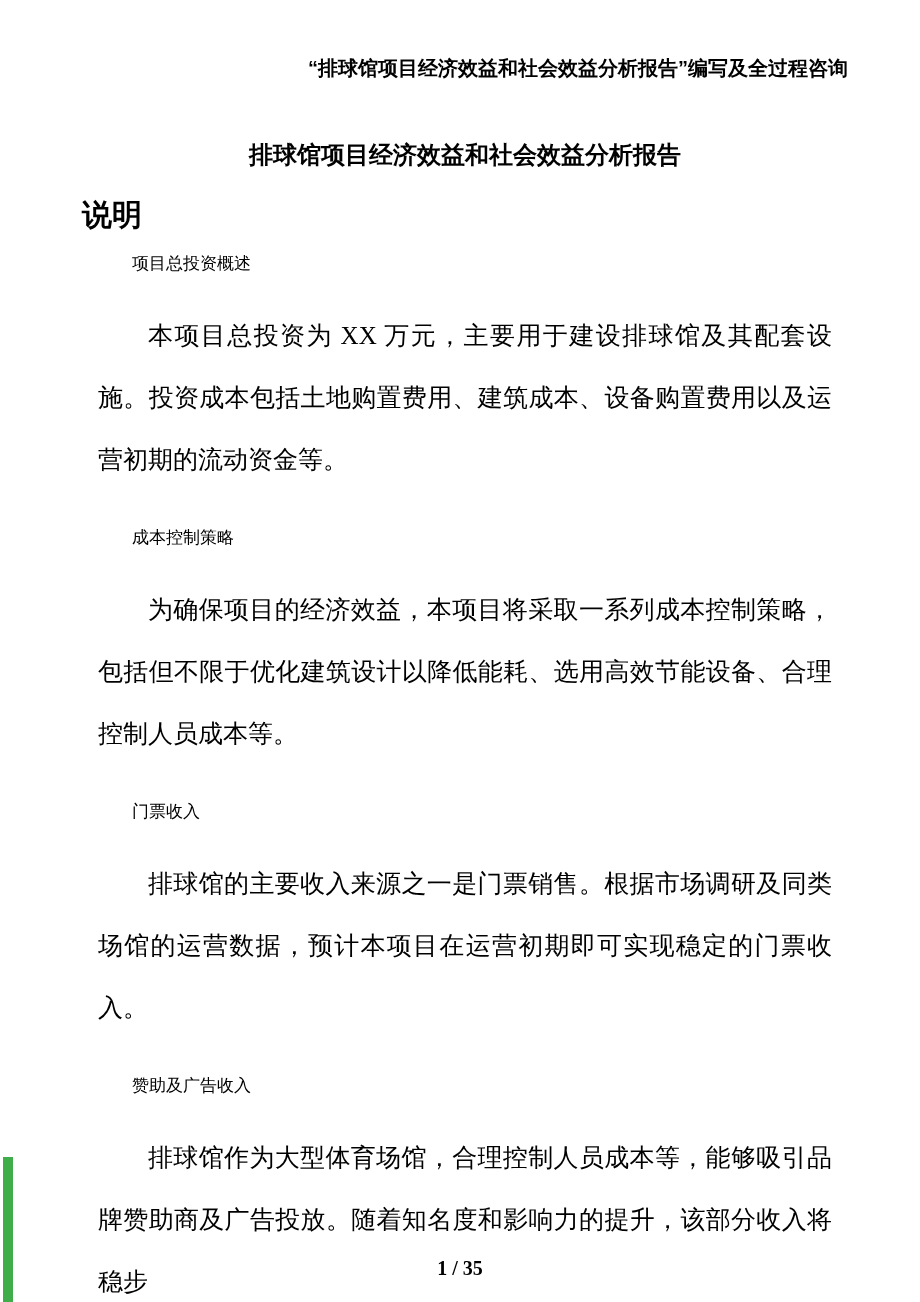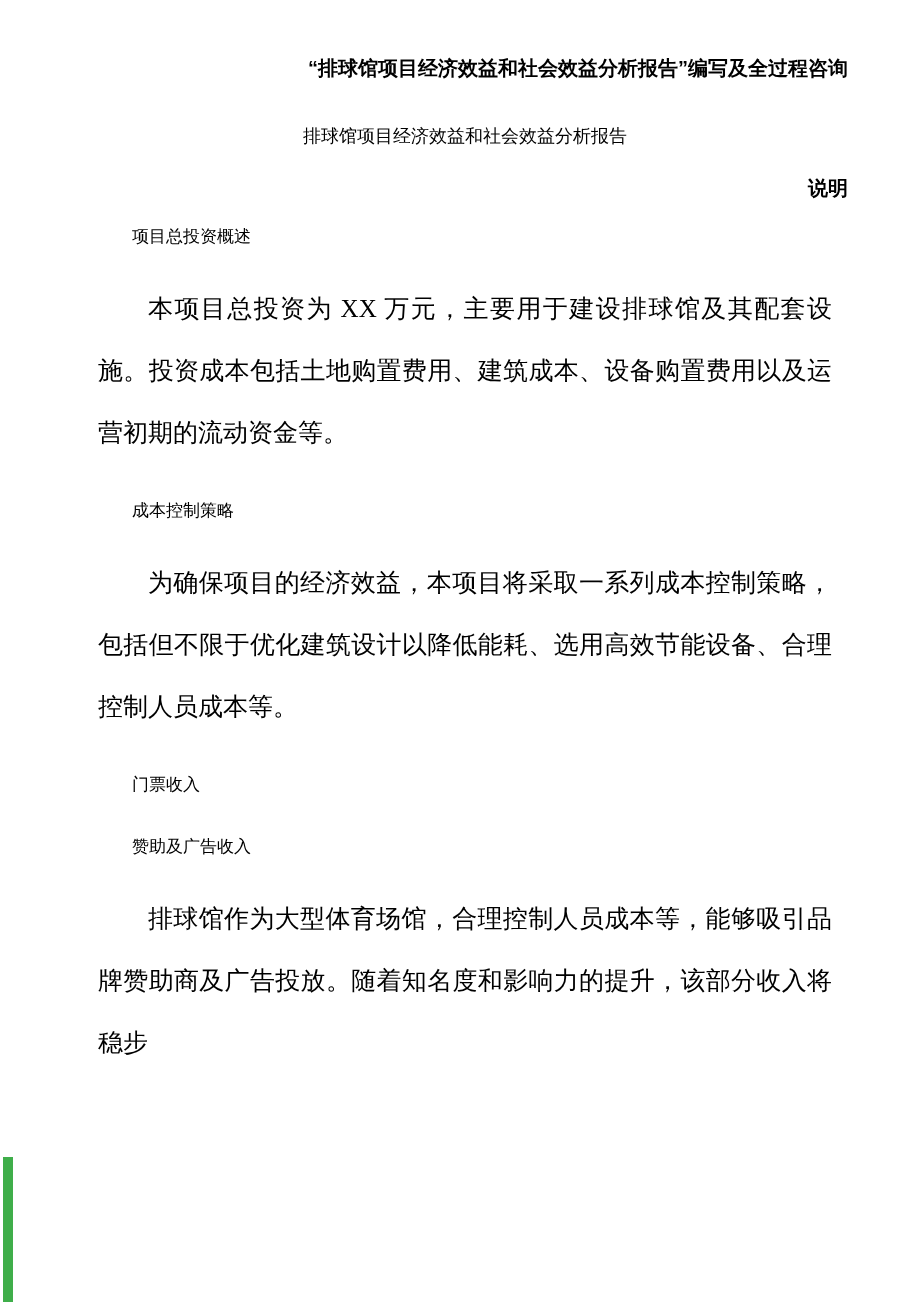--- a/index.html
+++ b/index.html
@@ -27,34 +27,34 @@
     padding-top: 50px;
     line-height: 28px;
     font-family: "Liberation Sans", "DejaVu Sans", sans-serif;
     font-weight: bold;
     font-size: 20px;
     text-align: right;
     white-space: nowrap;
   }
   
   .doc-title {
-    margin-top: 36px;
+    margin-top: 55px;
     line-height: 36px;
     font-family: "Liberation Sans", "DejaVu Sans", sans-serif;
-    font-weight: normal;
-    font-size: 18px;
+    font-weight: bold;
+    font-size: 24px;
     text-align: center;
   }
   .doc-subtitle {
-    margin-top: 16px;
+    margin-top: 24px;
     line-height: 36px;
     font-family: "Liberation Sans", "DejaVu Sans", sans-serif;
     font-weight: bold;
-    font-size: 20px;
-    text-align: right;
+    font-size: 30px;
+    text-align: left;
   }
   
   .sec-heading {
     margin: 0;
     font-size: 17px;
     font-weight: normal;
     line-height: 62px;
     text-indent: 50px; 
     white-space: nowrap;
   }
@@ -100,21 +100,23 @@
 
     <h2 class="doc-subtitle">说明</h2>
 
     <h3 class="sec-heading">项目总投资概述</h3>
     <p class="sec-para">本项目总投资为 XX 万元，主要用于建设排球馆及其配套设施。投资成本包括土地购置费用、建筑成本、设备购置费用以及运营初期的流动资金等。</p>
 
     <h3 class="sec-heading">成本控制策略</h3>
     <p class="sec-para">为确保项目的经济效益，本项目将采取一系列成本控制策略，包括但不限于优化建筑设计以降低能耗、选用高效节能设备、合理控制人员成本等。</p>
 
     <h3 class="sec-heading">门票收入</h3>
+    <p class="sec-para">排球馆的主要收入来源之一是门票销售。根据市场调研及同类场馆的运营数据，预计本项目在运营初期即可实现稳定的门票收入。</p>
 
     <h3 class="sec-heading">赞助及广告收入</h3>
     <p class="sec-para">排球馆作为大型体育场馆，合理控制人员成本等，能够吸引品牌赞助商及广告投放。随着知名度和影响力的提升，该部分收入将稳步</p>
 
   </div>
 
+  <div class="doc-footer">1 / 35</div>
 
   <div class="edge-accent-bar"></div>
 </div>
 
 </body></html>

